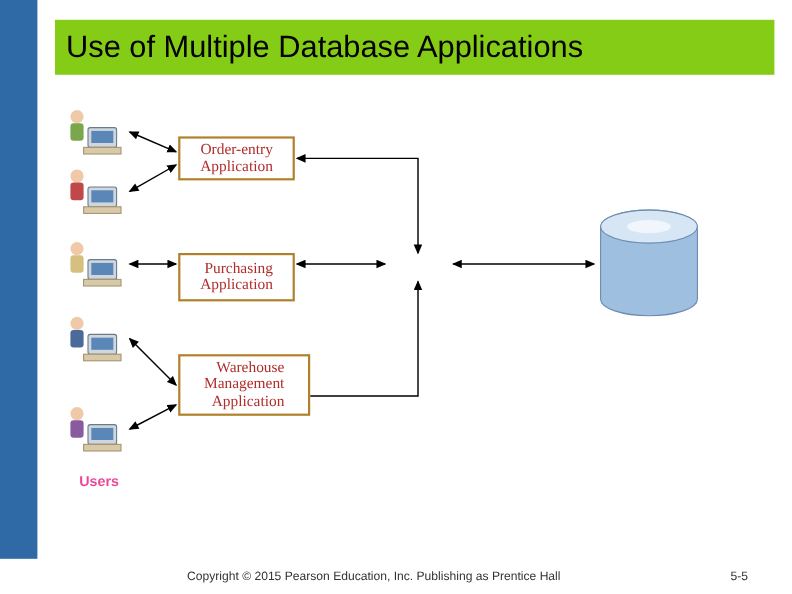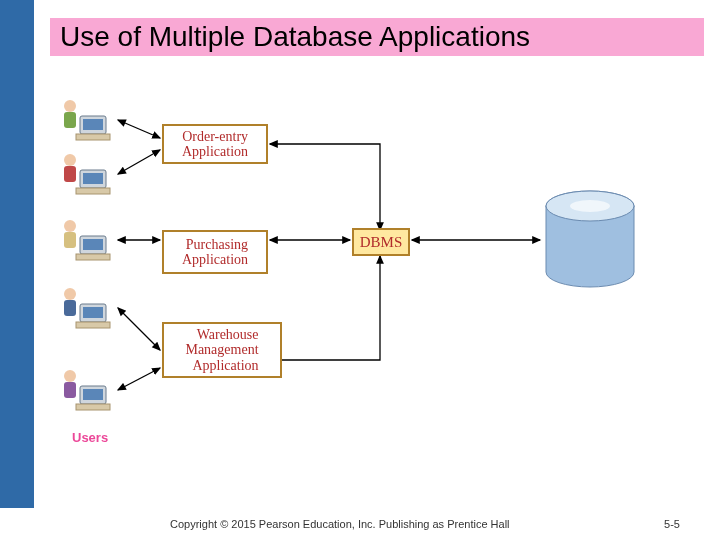--- a/index.html
+++ b/index.html
@@ -18,22 +18,22 @@
     top: 0;
     width: 34px;
     height: 508px;
     background: #2f6aa7;
   }
   .title-bar {
     position: absolute;
     left: 50px;
     top: 18px;
     width: 654px;
-    height: 38px;
-    background: #f9a8d4;
+    height: 50px;
+    background: #84cc16;
     display: flex;
     align-items: center;
     padding-left: 10px;
     box-sizing: border-box;
   }
   .title-bar h1 {
     margin: 0;
     font-size: 28px;
     font-weight: 400;
     color: #000;
@@ -209,21 +209,20 @@
   </div>
 
   <div class="app-box" style="left:162px; top:54px; width:106px; height:40px; white-space:pre-line;">Order-entry
 Application</div>
   <div class="app-box" style="left:162px; top:160px; width:106px; height:44px; white-space:pre-line;">Purchasing
 Application</div>
   <div class="app-box" style="left:162px; top:252px; width:120px; height:56px; white-space:pre-line;">Warehouse
 Management
 Application</div>
 
-  <div class="dbms-box" style="left:352px; top:158px; width:58px; height:28px;">DBMS</div>
 
   <div class="db-cyl" style="left:540px; top:118px;">
     <svg width="100" height="110" viewBox="0 0 100 110">
       <ellipse cx="50" cy="18" rx="44" ry="15" fill="#bcd4ea" stroke="#6b8bb0"></ellipse>
       <path d="M6 18 v66 a44 15 0 0 0 88 0 v-66" fill="#9fbfe0" stroke="#6b8bb0"></path>
       <ellipse cx="50" cy="18" rx="44" ry="15" fill="#d6e6f4" stroke="#6b8bb0"></ellipse>
       <ellipse cx="50" cy="18" rx="20" ry="6" fill="#f0f6fb" stroke="none"></ellipse>
     </svg>
   </div>
 

